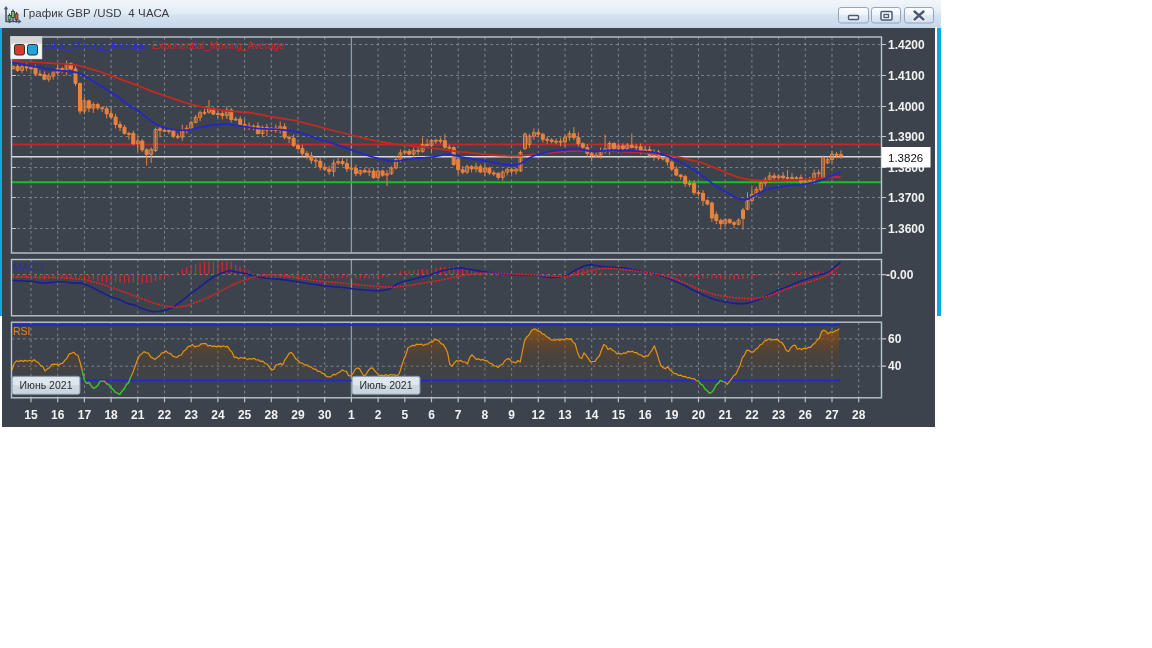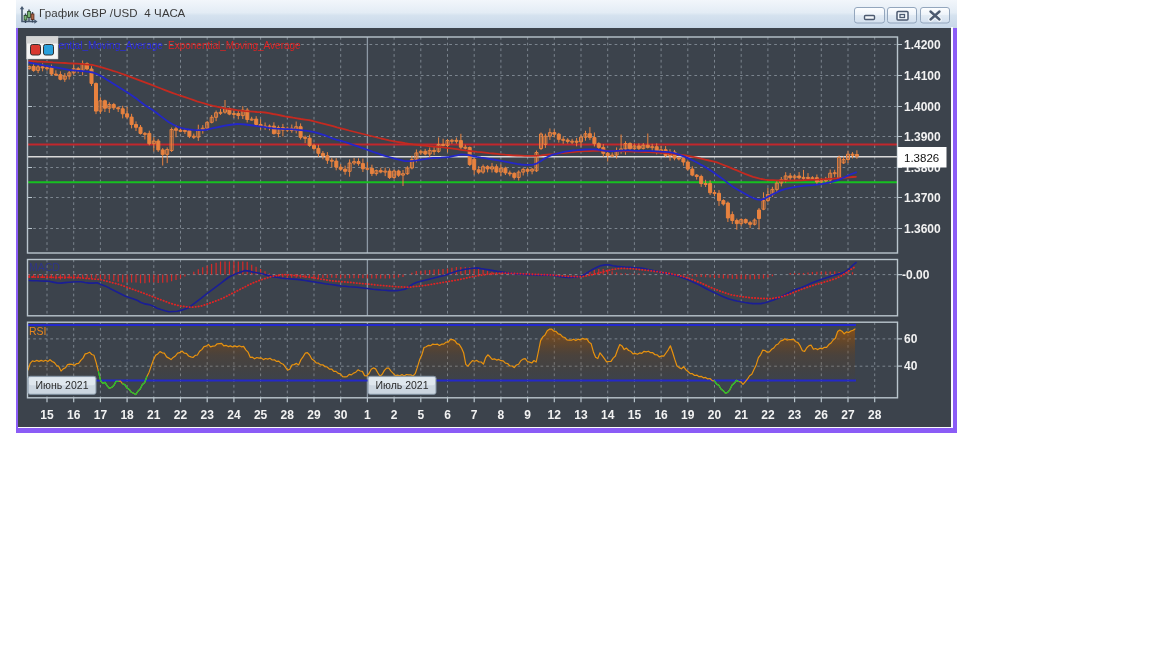--- a/index.html
+++ b/index.html
@@ -1,16 +1,16 @@
 <!DOCTYPE html>
 <html><head><meta charset="utf-8">
 <style>
 html,body{margin:0;padding:0;background:#ffffff;width:1152px;height:648px;overflow:hidden}
 *{box-sizing:border-box}
-#win{position:absolute;left:16px;top:0;width:941px;height:433px;background:#8b5cf6;}
+#win{position:absolute;left:0;top:0;width:941px;height:316px;background:#0ea5e9;}
 #title{position:absolute;left:0;top:0;width:941px;height:28px;
 background:linear-gradient(#f2f6fb 0%,#e3ecf5 45%,#d5e2ef 55%,#c7d7e8 100%);}
 #title span{position:absolute;left:23px;top:7px;font-family:"Liberation Sans",sans-serif;font-size:11.5px;color:#3a3a3a;letter-spacing:0.1px}
 #rline{position:absolute;left:935px;top:27px;width:1.5px;height:401px;background:#fbfcfe}
 #bline{position:absolute;left:2px;top:426.5px;width:935px;height:1.5px;background:#fbfcfe}
 </style></head>
 <body>
 <div id="win">
 <div id="title">
       <svg width="20" height="20" viewBox="0 0 20 20" style="position:absolute;left:2px;top:5px">

